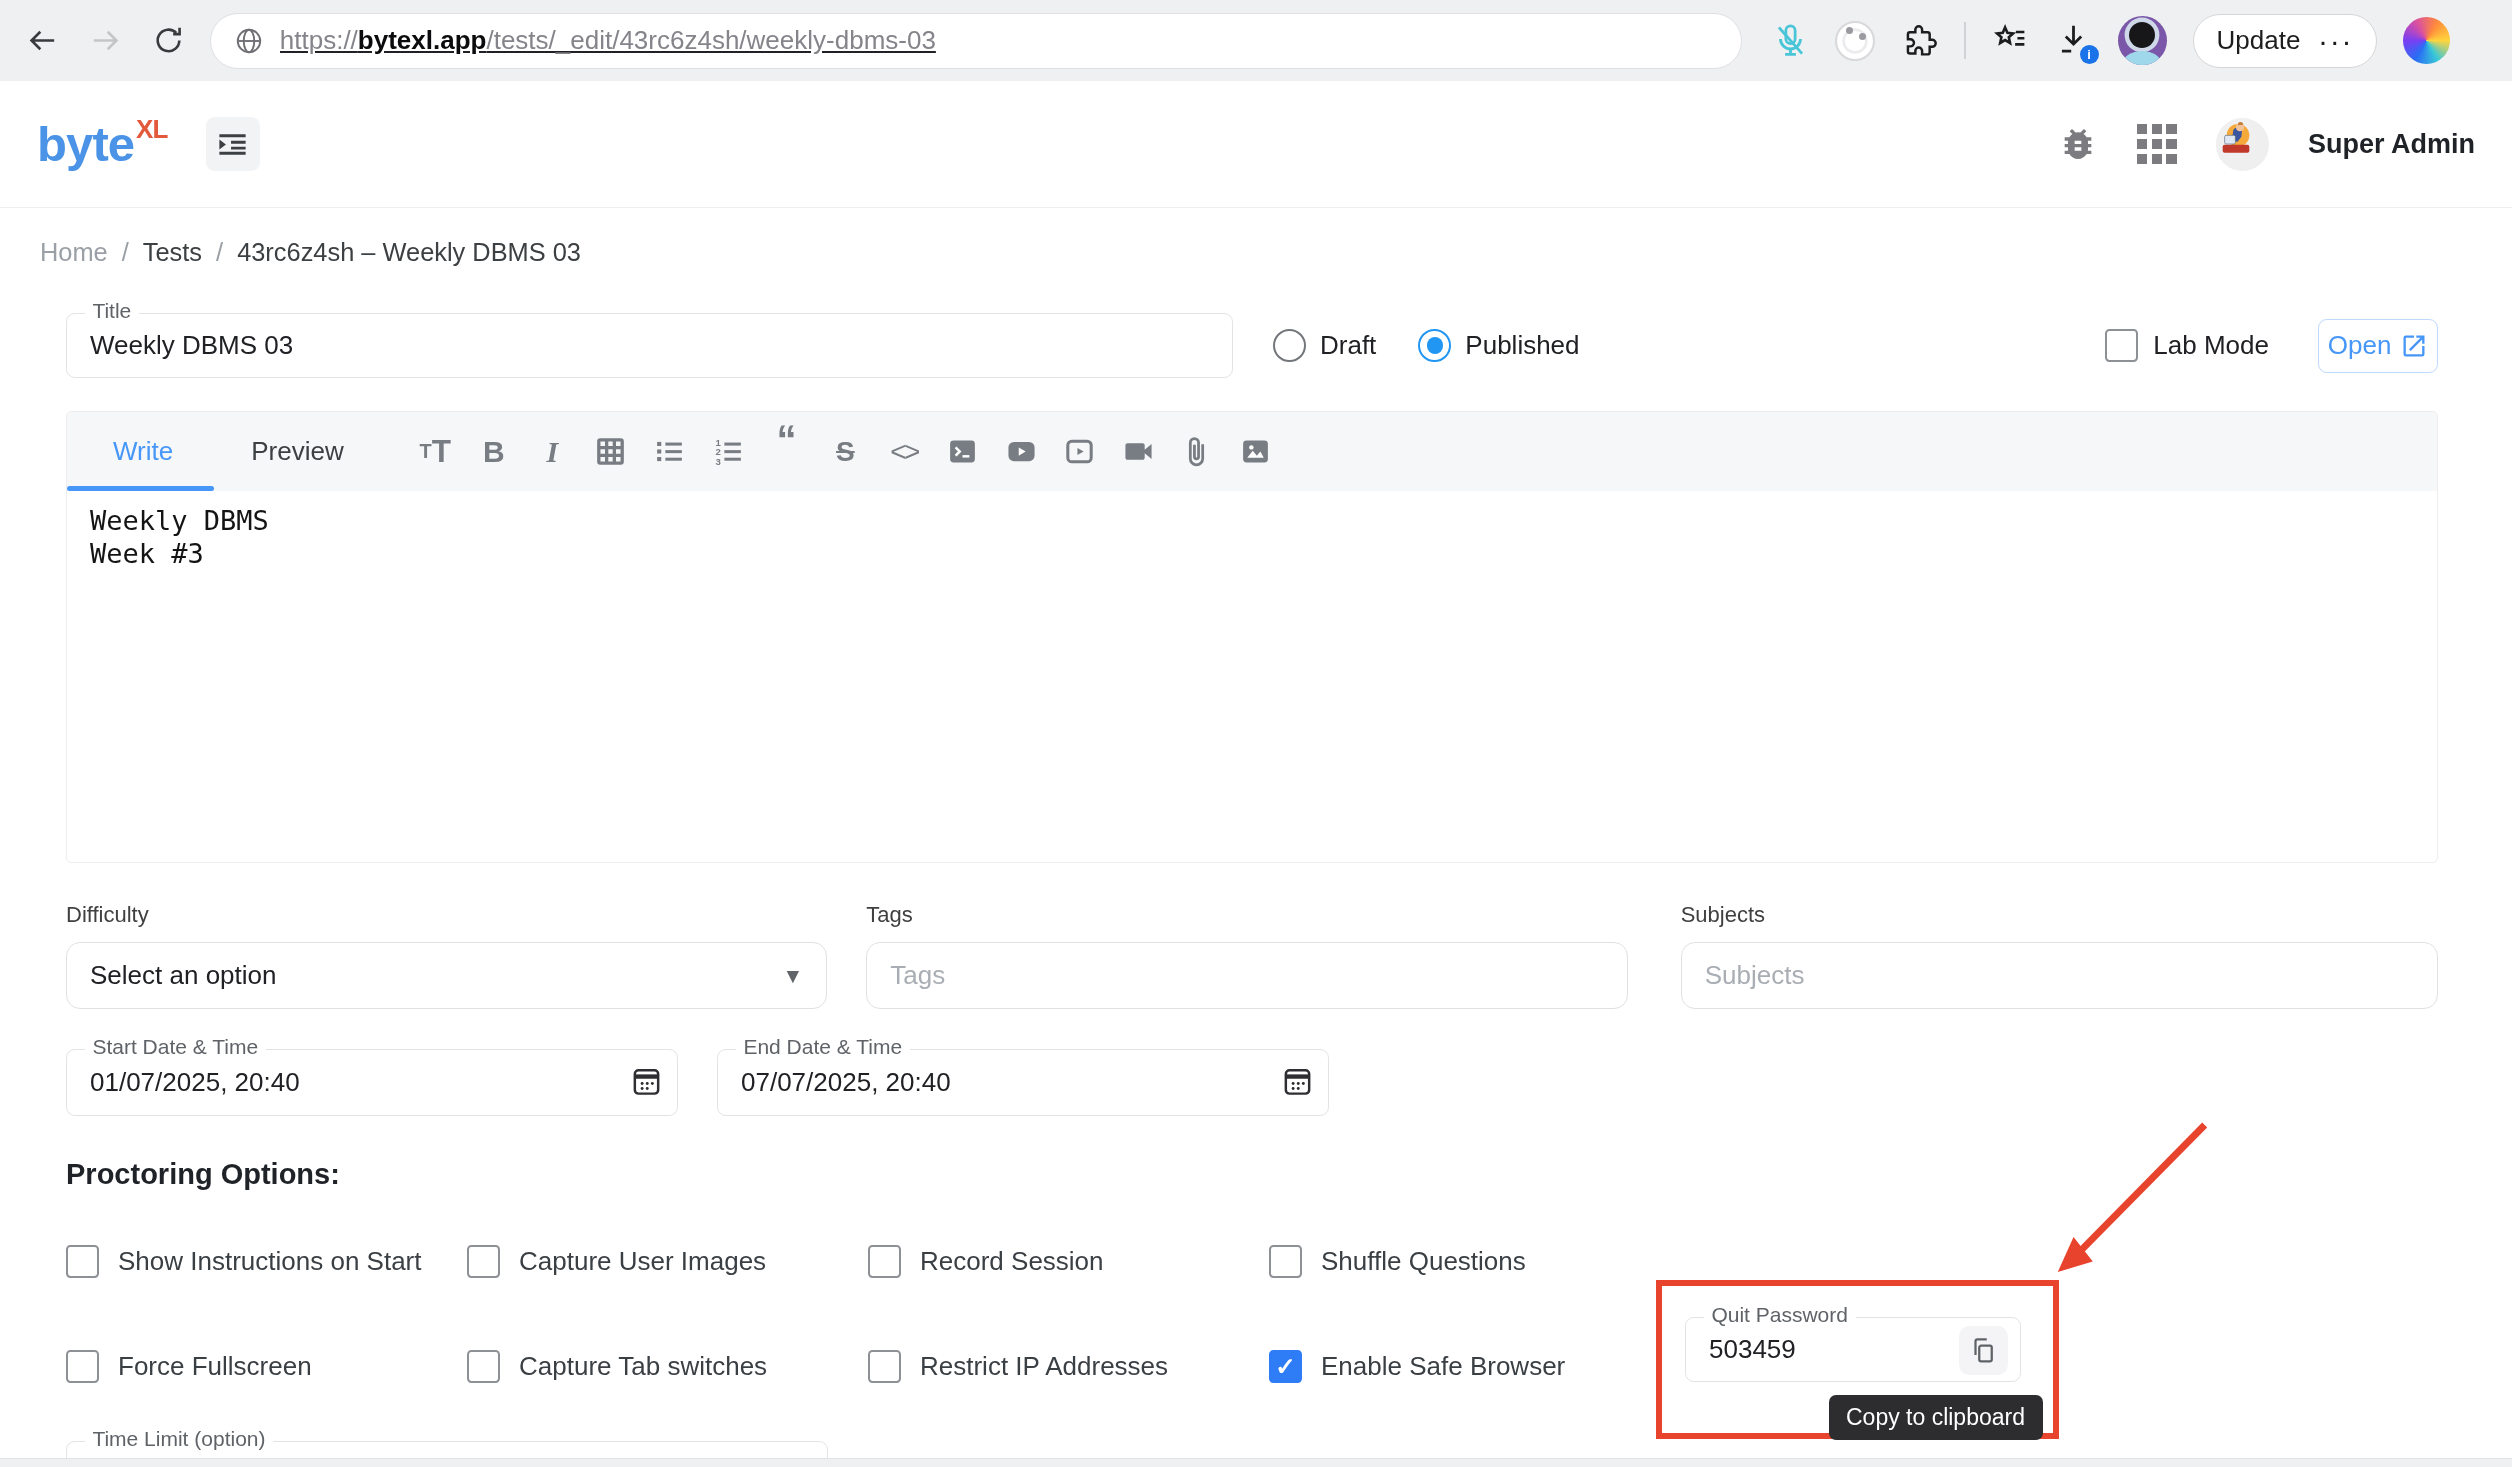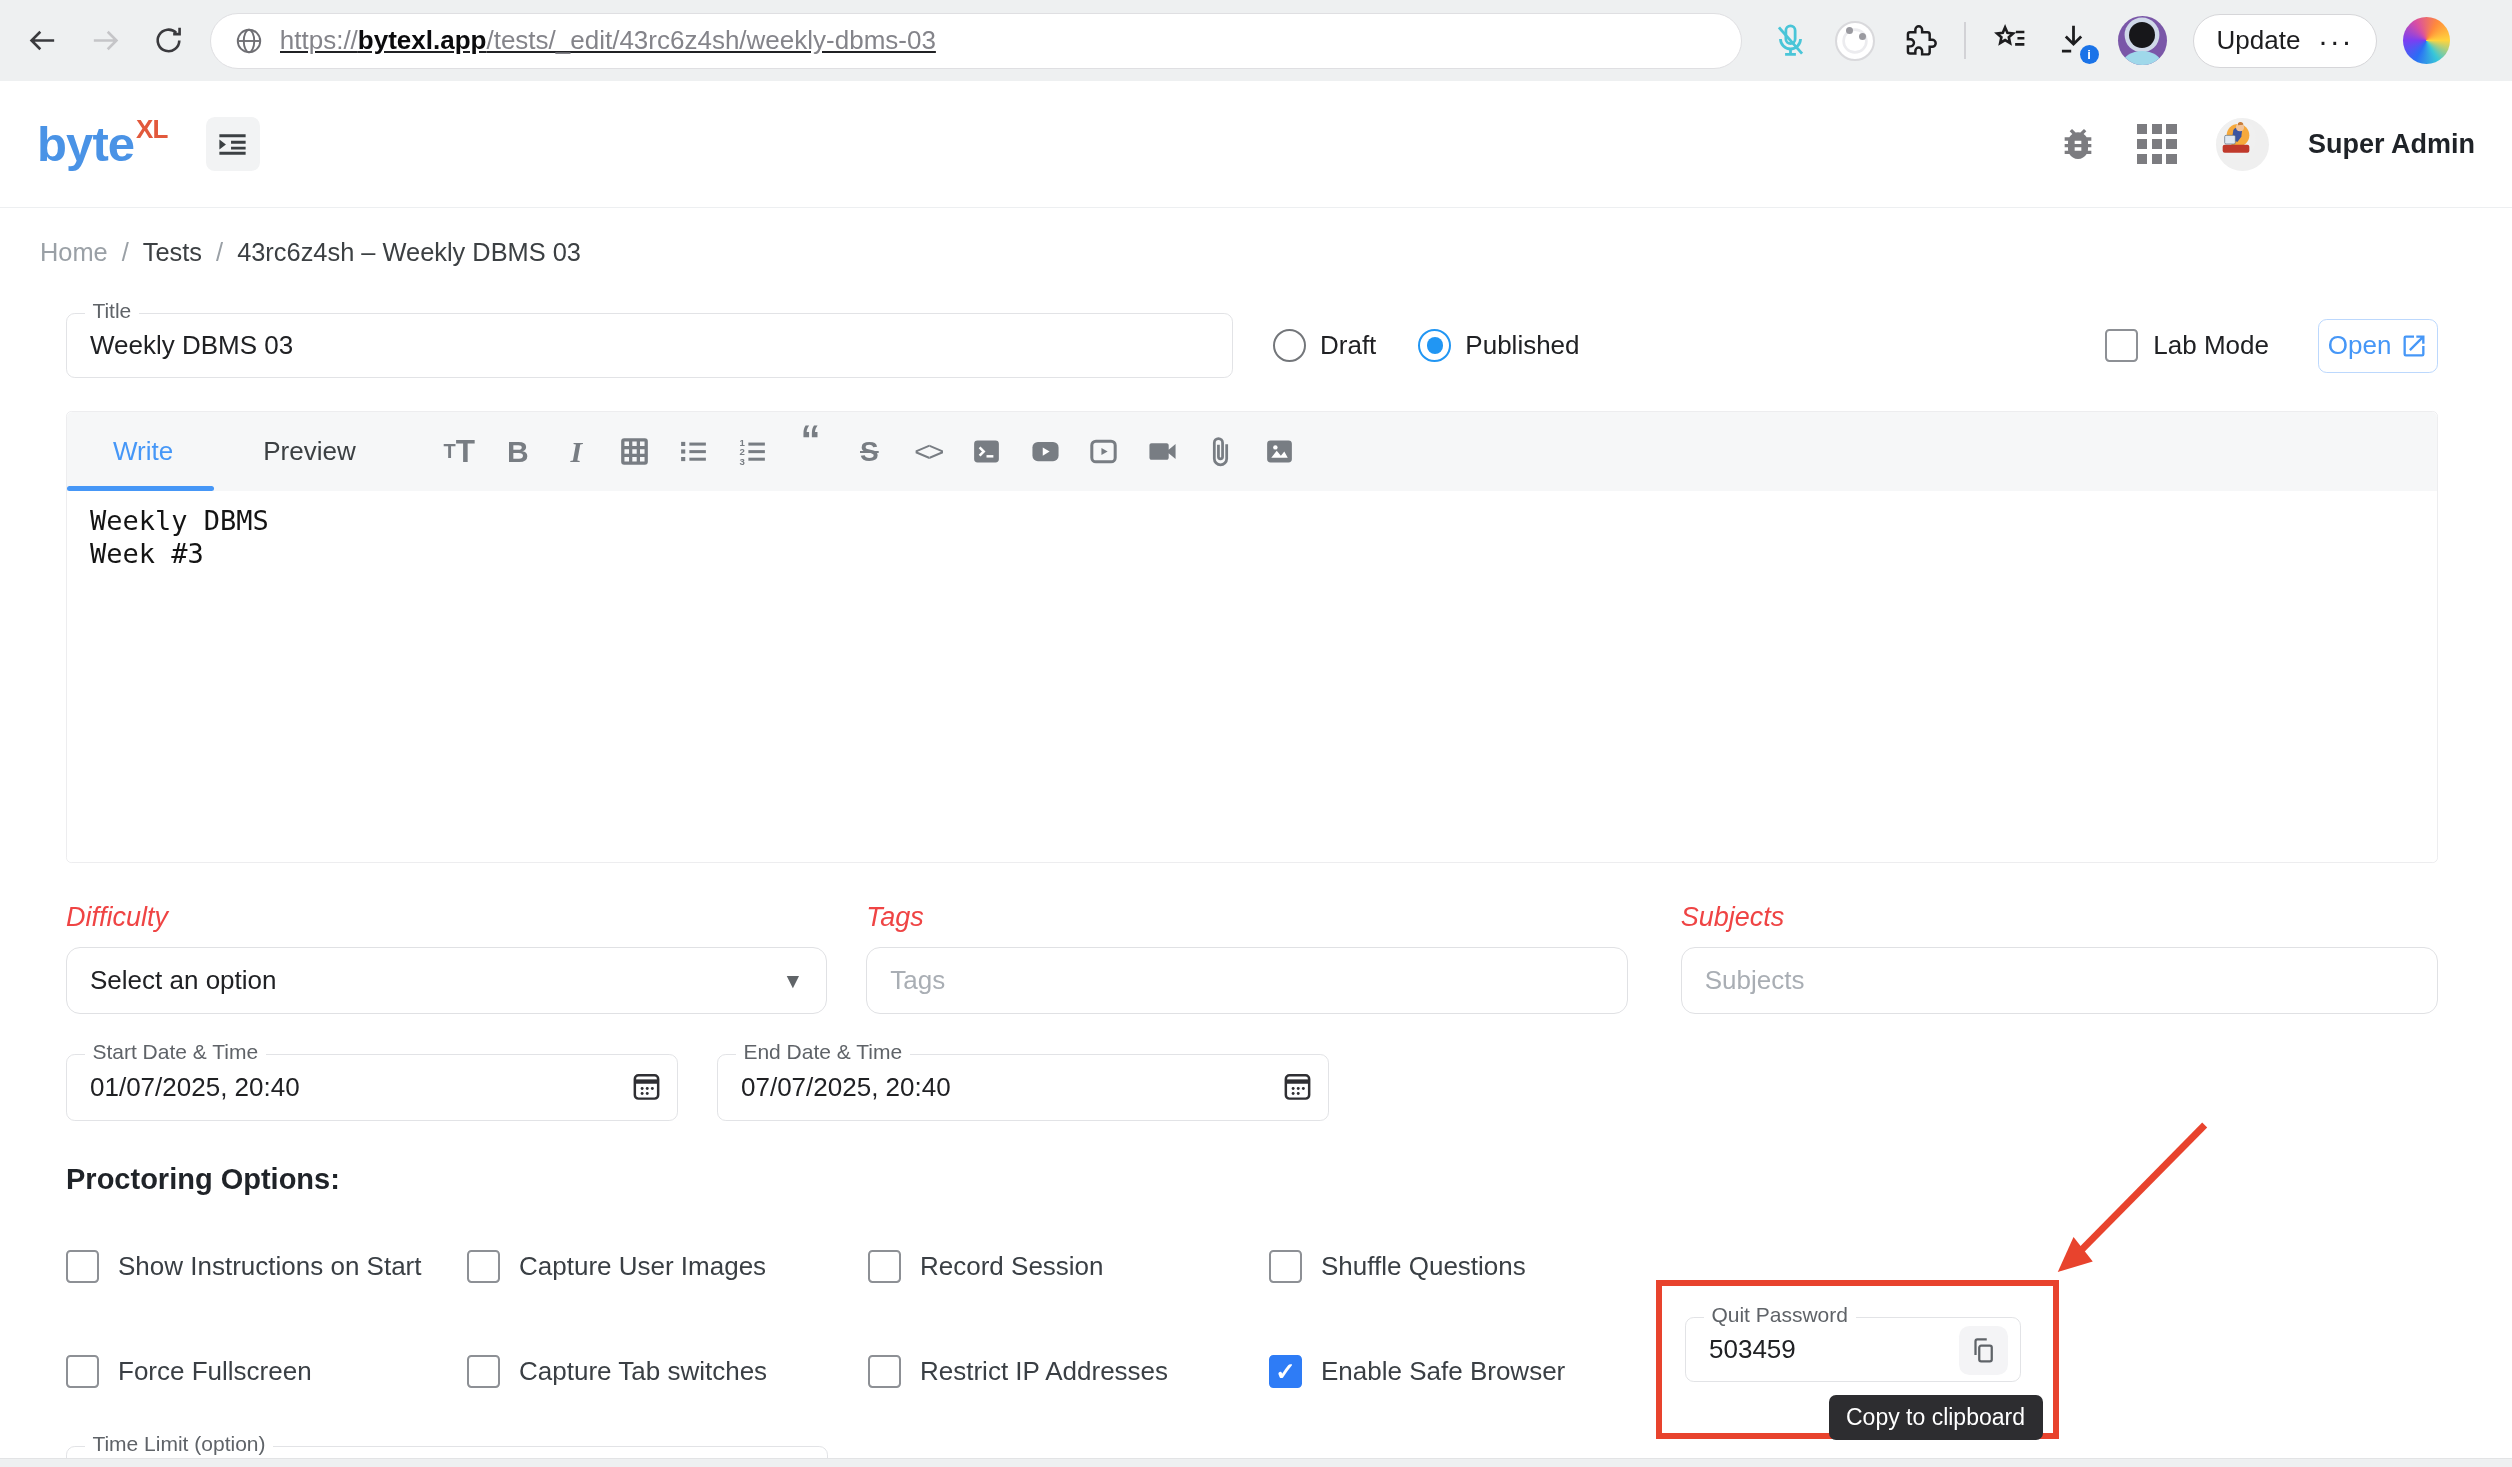--- a/index.html
+++ b/index.html
@@ -76,21 +76,21 @@
   .radio.checked { border-color:#2196f3; }
   .radio.checked::after { content:""; width:16.6px; height:16.6px; border-radius:50%; background:#2196f3; }
   .lab-mode { margin-left:auto; display:flex; align-items:center; gap:15.8px; font-size:26px; }
   .open-btn { margin-left:49px; width:120px; height:54px; border:1.8px solid #bcd8fd; border-radius:8.8px;
     display:flex; align-items:center; justify-content:center; gap:8.8px; color:#4697f7; font-size:26px; background:#fff; }
   .open-btn svg { width:28px; height:28px; }
 
   
   .editor { margin-top:33px; border:0.9px solid #ededef; border-radius:5.3px; }
   .editor-head { height:79px; background:#f6f7f8; display:flex; align-items:center; position:relative;
-    border-radius:5.3px 5.3px 0 0;gap:12px; }
+    border-radius:5.3px 5.3px 0 0; }
   .tab { font-size:26px; padding:0 39px; height:100%; display:flex; align-items:center; }
   .tab-write { color:#4697f7; position:relative; padding:0 39px 0 46px; }
   .tab-write::after { content:""; position:absolute; left:0; bottom:0; width:147px; height:5.3px;
     background:#4697f7; border-radius:2.6px; }
   .tab-preview { color:#3c4043; }
   .toolbar { display:flex; align-items:center; gap:23.6px; margin-left:35px; color:#787d83; }
   .tbtn { min-width:35px; height:42px; display:flex; align-items:center; justify-content:center;
     font-weight:700; }
   .tbtn svg { width:33px; height:33px; }
   .tt-small { font-size:20px; } .tt-big { font-size:31.5px; }
@@ -98,21 +98,21 @@
   .g-quote { font-size:40px; transform:rotate(180deg); line-height:0; position:relative; top:-5.3px;}
   .g-strike { font-size:28px; text-decoration:line-through; }
   .g-code { font-size:28px; letter-spacing:-2.6px; font-weight:400; }
   .editor-body { height:371px; background:#fff; padding:14px 23px;
     font-family:"DejaVu Sans Mono",monospace; font-size:27px; line-height:1.22; color:#141414;
     border-radius:0 0 5.3px 5.3px; }
 
   
   .meta-row { display:flex; margin-top:39px; }
   .meta-col { display:flex; flex-direction:column; }
-  .meta-label { font-size:27px; color:#ef4444;font-style:italic; }
+  .meta-label { font-size:22px; color:#404040; }
   .meta-box { margin-top:14px; height:67px; border:1.8px solid #e0e1e4; border-radius:14px; background:#fff;
     display:flex; align-items:center; padding:0 23px; }
   .meta-box input { border:0; outline:0; width:100%; font-size:26px; color:#202124;
     font-family:"Liberation Sans",sans-serif; background:transparent; }
   .meta-box input::placeholder { color:#a9aeb4; opacity:1; }
   .select-value { font-size:26px; color:#202124; flex:1; }
   .caret { font-size:21px; color:#606468; }
 
   .date-row { display:flex; margin-top:40px; }
   .date-field { width:612px; height:67px; display:flex; align-items:flex-start; }

